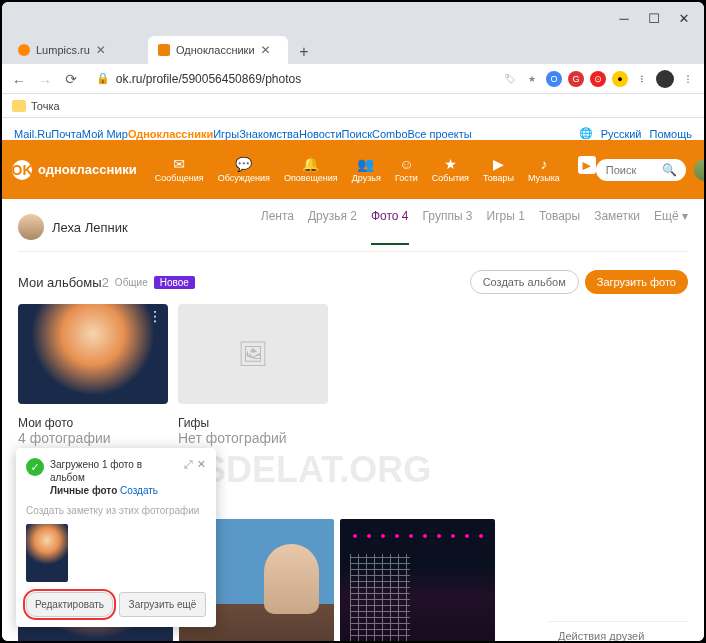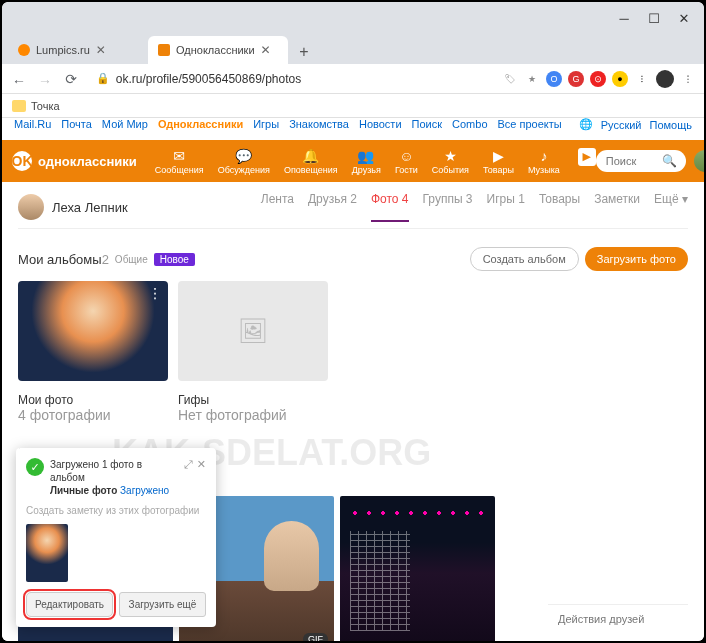--- a/index.html
+++ b/index.html
@@ -14,39 +14,39 @@
 .tab-close{color:#666;font-size:12px}
 .newtab{width:24px;height:24px;display:flex;align-items:center;justify-content:center;color:#555;font-size:16px;margin-left:4px}
 .addr{height:30px;background:#fff;display:flex;align-items:center;padding:0 8px;gap:8px;border-bottom:1px solid #e0e0e0}
 .navbtn{width:18px;height:18px;display:flex;align-items:center;justify-content:center;color:#5f6368;font-size:14px}
 .url{flex:1;display:flex;align-items:center;gap:6px;padding:0 8px;font-size:12px;color:#333}
 .lock{color:#5f6368;font-size:11px}
 .exticons{display:flex;gap:6px;align-items:center}
 .exti{width:16px;height:16px;border-radius:50%;font-size:9px;display:flex;align-items:center;justify-content:center}
 .bm{height:24px;padding:0 10px;display:flex;align-items:center;gap:5px;font-size:11px;color:#444;border-bottom:1px solid #e0e0e0}
 .bmf{width:14px;height:12px;background:#ffd86b;border-radius:2px}
-.mailru{height:22px;display:flex;align-items:flex-start;padding:0 12px;gap:10px;font-size:11px;background:#fff}
+.mailru{height:22px;display:flex;align-items:flex-end;padding:0 12px;font-size:11px;background:#fff}
 .mailru a{color:#06c;text-decoration:none}
 .mailru .active{color:#f80;font-weight:bold}
 .mailru .right{margin-left:auto;display:flex;gap:8px;align-items:center}
-.okbar{height:42px;background:#ee8208;display:flex;align-items:center;padding:8px 10px;color:#fff}
+.okbar{height:59px;background:#ee8208;display:flex;align-items:center;padding:8px 10px;color:#fff}
 .oklogo{display:flex;align-items:center;gap:6px;font-size:13px;font-weight:bold}
 .oklogo-i{width:20px;height:20px;background:#fff;border-radius:50%;display:flex;align-items:center;justify-content:center;color:#ee8208;font-weight:bold;font-size:14px}
 .oknav{display:flex;gap:14px;margin-left:18px}
 .oknav-item{display:flex;flex-direction:column;align-items:center;font-size:9px;gap:1px}
 .oknav-ico{width:18px;height:16px;display:flex;align-items:center;justify-content:center;font-size:14px}
 .oksearch{margin-left:auto;display:flex;align-items:center;gap:8px}
 .oksearch input{height:22px;border:none;border-radius:12px;padding:0 26px 0 10px;font-size:11px;width:90px}
 .okavatar{width:22px;height:22px;border-radius:50%;background:linear-gradient(#8a6,#684)}
 .content{padding:10px 16px;background:#fff;height:calc(100% - 180px);overflow:hidden;position:relative}
 .profrow{display:flex;align-items:center;padding-bottom:6px;border-bottom:1px solid #eee}
 .pava{width:26px;height:26px;border-radius:50%;background:linear-gradient(#eca,#a86);margin-right:8px}
 .pname{font-size:13px;color:#333}
 .ptabs{margin-left:auto;display:flex;gap:14px;font-size:12px;color:#999}
-.ptab.active{color:#ef4444;border-bottom:2px solid #701a75;padding-bottom:14px}
+.ptab.active{color:#701a75;border-bottom:2px solid #14532d;padding-bottom:20px}
 .albhead{display:flex;align-items:center;margin:18px 0 10px;}
 .albtitle{font-size:13px;color:#333}
 .albcount{color:#999;font-size:13px}
 .albtag{font-size:10px;padding:1px 6px;border-radius:2px}
 .tag-grey{color:#999}
 .tag-green{background:#6d28d9;color:#fff}
 .btn{font-size:11px;padding:5px 12px;border-radius:14px;border:none;cursor:pointer}
 .btn-outline{background:#fff;border:1px solid #ccc;color:#666}
 .btn-orange{background:#ee8208;color:#fff}
 .albgrid{display:flex;gap:10px}
@@ -71,21 +71,21 @@
 .toast{position:absolute;left:14px;bottom:14px;width:200px;background:#fff;box-shadow:0 2px 14px rgba(0,0,0,.25);border-radius:4px;padding:10px}
 .thead{display:flex;gap:6px;align-items:flex-start}
 .tcheck{width:18px;height:18px;border-radius:50%;background:#3b3;color:#fff;display:flex;align-items:center;justify-content:center;font-size:11px;flex-shrink:0}
 .ttext{font-size:10px;color:#333;line-height:1.3}
 .ttext a{color:#06c;text-decoration:none}
 .tclose{margin-left:auto;display:flex;gap:4px;color:#999;font-size:11px}
 .tnote{font-size:10px;color:#aaa;margin:8px 0}
 .tthumb{width:42px;height:58px;border-radius:2px;background:radial-gradient(circle at 50% 28%,#f4d5b0 0%,#e89050 26%,#1a2a4a 52%)}
 .tbtns{display:flex;gap:6px;margin-top:10px}
 .tbtn{flex:1;font-size:10px;padding:6px 4px;border-radius:3px;border:1px solid #ccc;background:#f2f2f2;color:#555;text-align:center}
-.tbtn.hl{outline:2px solid #e33;outline-offset:1px;border-radius:5px}
+.tbtn.hl{outline:2px solid #e33;outline-offset:1px;border-radius:10px}
 .friends{position:absolute;right:16px;bottom:8px;width:140px;font-size:11px;color:#777;padding:8px 10px;border-top:1px solid #eee}
 </style>
 </head>
 <body>
 
 <div class="frame">
   <div class="winbar">
     <div class="wbtns">
       <span class="wbtn">─</span>
       <span class="wbtn">☐</span>
@@ -258,21 +258,21 @@
     </div>
 
     <div class="friends">Действия друзей</div>
   </div>
 
   <div class="toast">
     <div class="thead">
       <span class="tcheck">✓</span>
       <div class="ttext">
         <span>Загружено 1 фото в альбом</span><br>
-        <b>Личные фото</b> <a>Загружено</a>
+        <b>Личные фото</b> <a>Создать</a>
       </div>
       <div class="tclose">
         <span>⤢</span>
         <span>✕</span>
       </div>
     </div>
     <div class="tnote">Создать заметку из этих фотографии</div>
     <div class="tthumb"></div>
     <div class="tbtns">
       <div class="tbtn hl">Редактировать</div>

